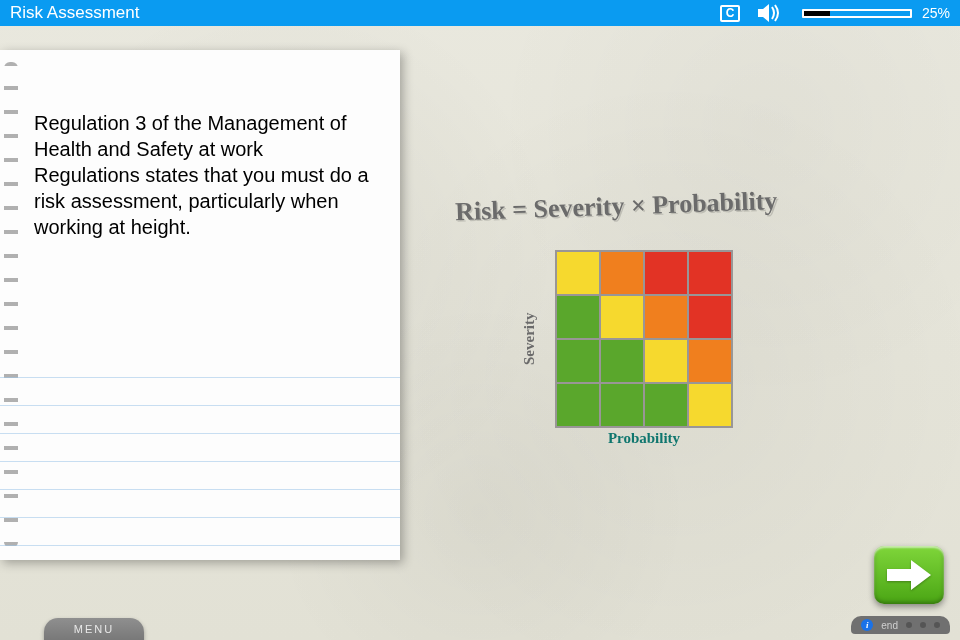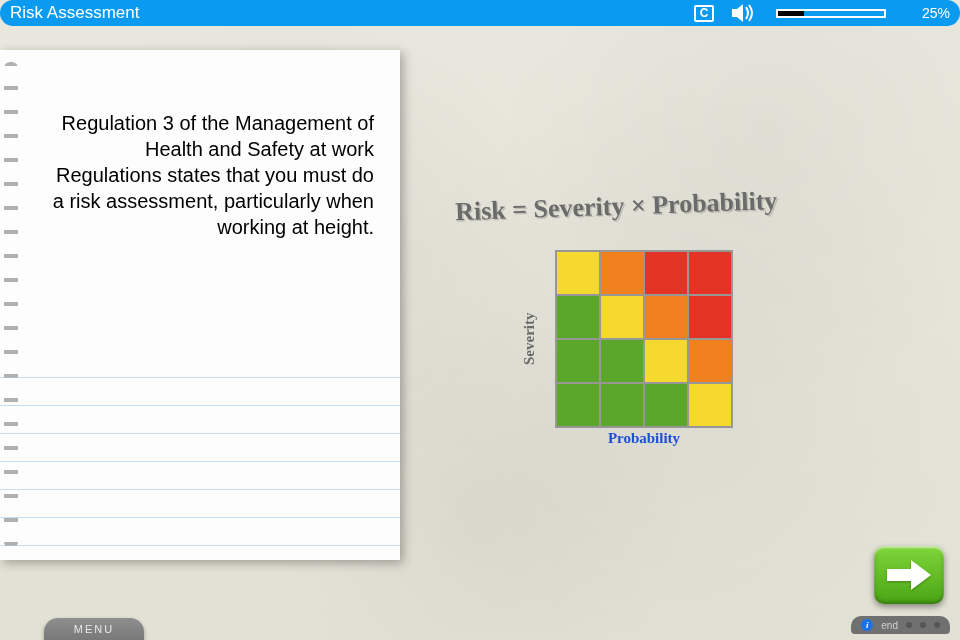--- a/index.html
+++ b/index.html
@@ -14,39 +14,38 @@
       radial-gradient(circle at 70% 60%, rgba(0,0,0,0.04), transparent 40%),
       radial-gradient(circle at 50% 80%, rgba(0,0,0,0.04), transparent 30%),
       radial-gradient(circle at 80% 20%, rgba(0,0,0,0.03), transparent 30%),
       linear-gradient(#e9e8de, #e2e1d5);
   }
 
   
   .header {
     position: absolute; top: 0; left: 0; right: 0; height: 26px;
     background: #0a9bf1; color: #fff; display: flex; align-items: center;
-    padding: 0 10px; font-size: 17px; border-radius: 13px;
+    padding: 0 10px; font-size: 17px;
   }
   .header .title { flex: 0 0 auto; font-weight: 400; }
   .header .spacer { flex: 1; }
   .header .ctrl { margin-left: 18px; display: flex; align-items: center; }
   .refresh-box { width: 20px; height: 17px; border: 2px solid #fff; border-radius: 2px; display:flex; align-items:center; justify-content:center; font-weight:bold; font-size:12px; }
   .speaker { display:flex; align-items:center; }
-  .progress-wrap { display:flex; align-items:center; margin-left: 18px; gap: 26px; }
+  .progress-wrap { display:flex; align-items:center; margin-left: 18px; }
   .progress-bar { width: 110px; height: 9px; border: 2px solid #fff; border-radius: 1px; position: relative; }
   .progress-fill { position:absolute; top:0; bottom:0; left:0; background:#000; }
   .progress-label { margin-left: 10px; font-size: 14px; }
 
   
   .notepad {
     position: absolute; top: 50px; left: 0; width: 400px; height: 510px;
     background: #fdfdfd;
     box-shadow: 3px 3px 10px rgba(0,0,0,0.3);
-    padding: 60px 26px 20px 44px;
-    text-align: right;
+    padding: 60px 26px 20px 34px;
   }
   .notepad::before { 
     content: ""; position:absolute; left: 4px; top: 12px; bottom: 12px; width: 14px;
     background:
       repeating-linear-gradient(to bottom,
         #222 0 4px, transparent 4px 24px);
     border-radius: 6px;
     opacity: .35;
   }
   .notepad .lines {
@@ -71,21 +70,21 @@
   .matrix { display:grid; grid-template-columns: repeat(4, 42px); grid-template-rows: repeat(4, 42px); gap: 2px; background:#999696; padding:2px; }
   .matrix div { width:42px; height:42px; }
   .y-label {
     position:absolute; left:-34px; top:0; bottom:0;
     display:flex; align-items:center; justify-content:center;
     font-family: "Comic Sans MS", cursive; font-size:15px; color:#6b6b6b; font-weight:bold;
     writing-mode: vertical-rl; transform: rotate(180deg);
   }
   .x-label {
     position:absolute; left:0; right:0; top: 180px; text-align:center;
-    font-family: "Comic Sans MS", cursive; font-size:15px; color:#1d4ed8; font-weight:bold;
+    font-family: "Comic Sans MS", cursive; font-size:15px; color:#0f766e; font-weight:bold;
   }
 
   
   .pencil {
     position:absolute; right:-70px; bottom: 10px; width: 480px; height: 22px;
     transform: rotate(-32deg); transform-origin: right center;
     filter: drop-shadow(1px 3px 3px rgba(0,0,0,.35));
   }
 
   

